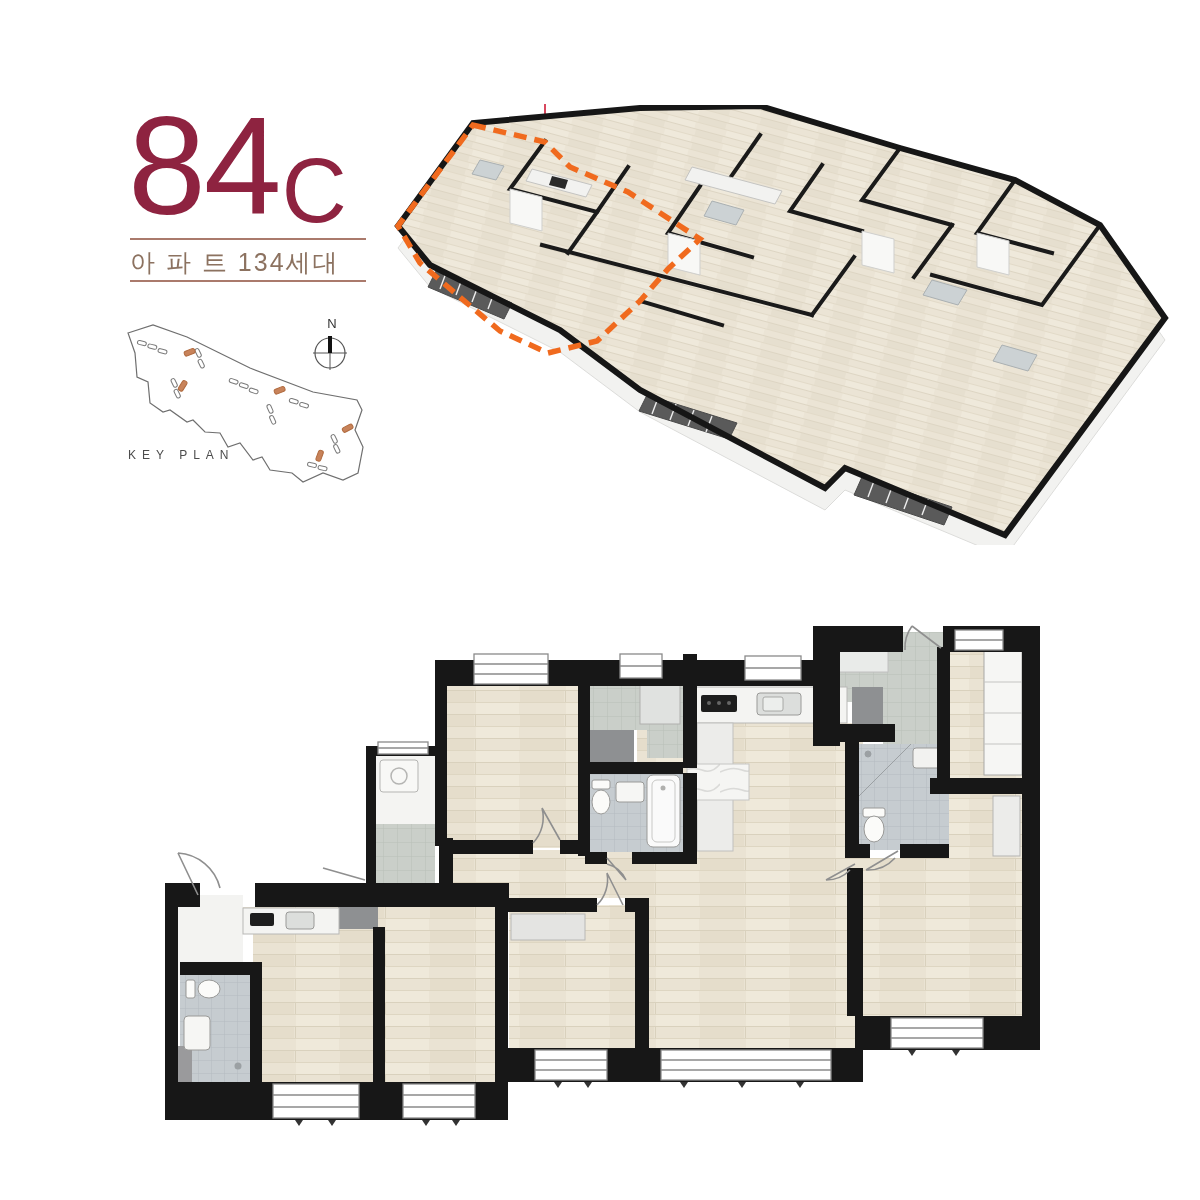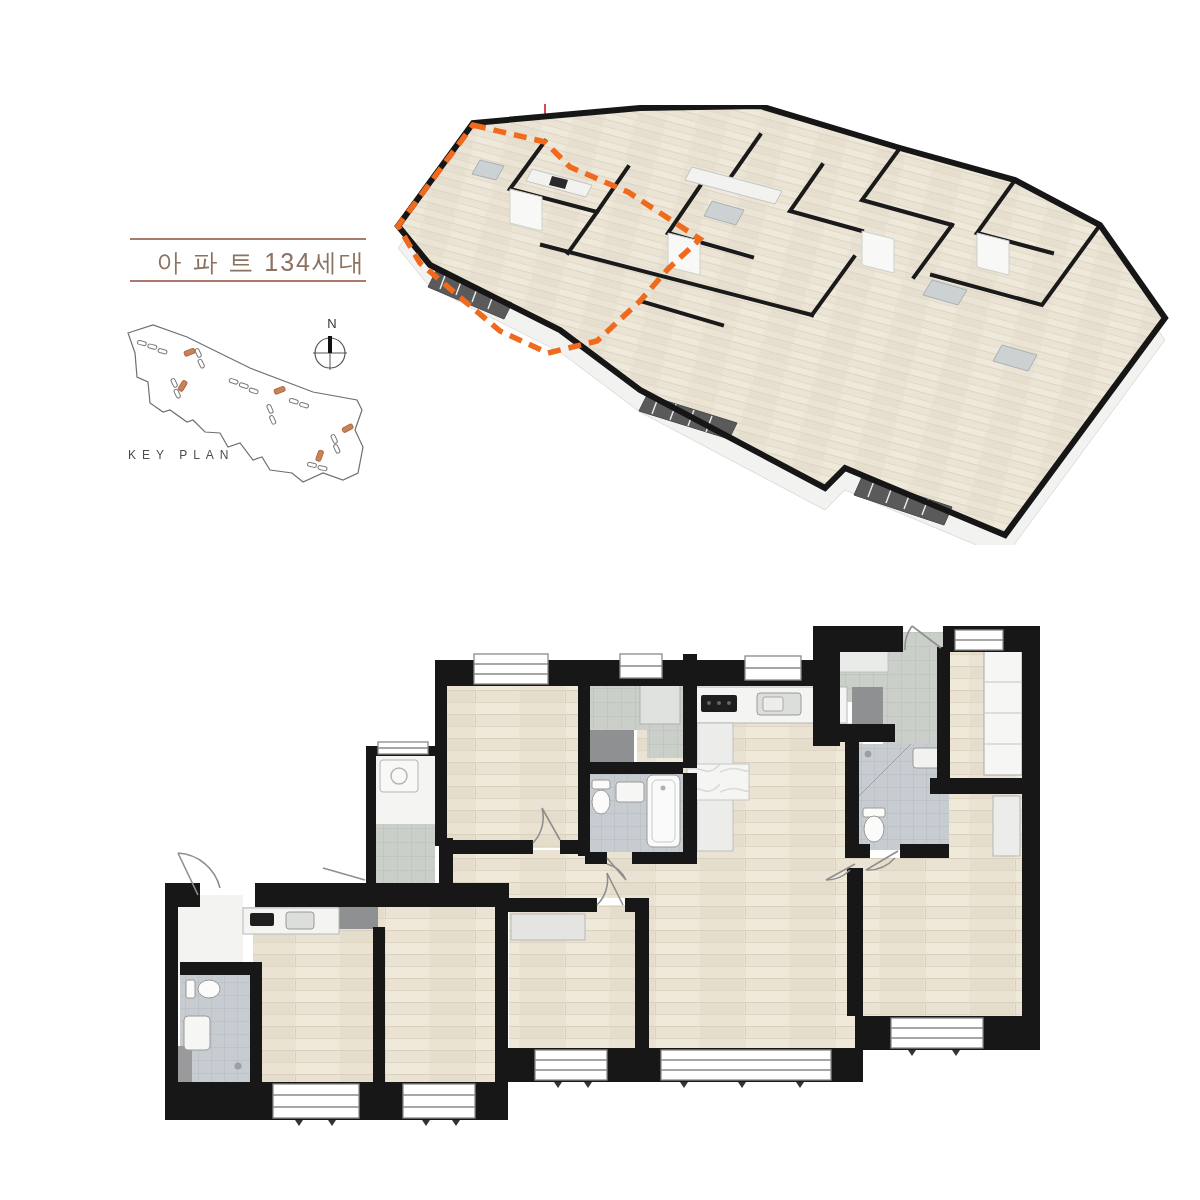--- a/index.html
+++ b/index.html
@@ -6,40 +6,46 @@
   .canvas{position:relative;width:1200px;height:1200px;background:#fff;overflow:hidden;
           font-family:"Liberation Sans","DejaVu Sans",sans-serif;}
   
   .title-block{position:absolute;left:128px;top:96px;width:238px;}
   .unit-code{display:flex;align-items:flex-end;color:var(--title-red);line-height:1;}
   .unit-num{font-size:140px;letter-spacing:-2px;}
   .unit-letter{font-size:90px;margin-left:2px;}
   .divider{position:absolute;left:130px;width:236px;height:2px;background:var(--divider);}
   .line1{top:238px;}
   .line2{top:280px;}
-  .subtitle{position:absolute;left:130px;top:246px;width:236px;text-align:right;
+  .subtitle{position:absolute;left:130px;top:246px;width:236px;text-align:left;
             font-size:25px;letter-spacing:2px;color:var(--subtitle-brown);}
   
   .keyplan-svg{position:absolute;left:122px;top:316px;}
   .keyplan-label{position:absolute;left:128px;top:448px;font-size:12px;letter-spacing:6px;
                  color:var(--keyplan-line);}
   .compass-n{position:absolute;left:322px;top:316px;font-size:13px;color:#333;width:20px;text-align:center;}
   
   .badge{position:absolute;left:478px;top:63px;width:152px;height:43px;border-radius:22px;
          background:var(--badge-red);color:#fff;font-size:25px;font-weight:bold;
          display:flex;align-items:center;justify-content:center;letter-spacing:1px;}
   .pointer-line{position:absolute;left:544px;top:104px;width:2px;height:120px;background:var(--pointer-red);}
   .plan3d-svg{position:absolute;left:392px;top:105px;}
   .plan2d-svg{position:absolute;left:160px;top:618px;}
 </style>
 </head>
 <body>
 
 <div class="canvas">
 
+  <div class="title-block">
+    <div class="unit-code">
+      <span class="unit-num">84</span>
+      <span class="unit-letter">C</span>
+    </div>
+  </div>
   <div class="divider line1"></div>
   <div class="subtitle">아 파 트 134세대</div>
   <div class="divider line2"></div>
 
   <svg class="keyplan-svg" width="272" height="180" viewBox="0 0 272 180">
     <path d="M6,17 L31,9 L65,21 L128,52 L191,76 L235,84 L240,94 L233,114 L241,131 L236,157 L221,164 L201,157 L181,166 L170,157 L148,154 L140,141 L131,144 L118,127 L106,131 L98,117 L83,116 L71,104 L65,106 L48,94 L41,96 L28,87 L26,66 L15,61 L13,37 Z" fill="#ffffff" stroke="#6f6f6f" stroke-width="1.2"></path>
 
     <g fill="#ffffff" stroke="#7a7a7a" stroke-width="1">
       <g transform="translate(16,24) rotate(14)">
           <rect x="0" y="0" width="9" height="4" rx="2"></rect>

